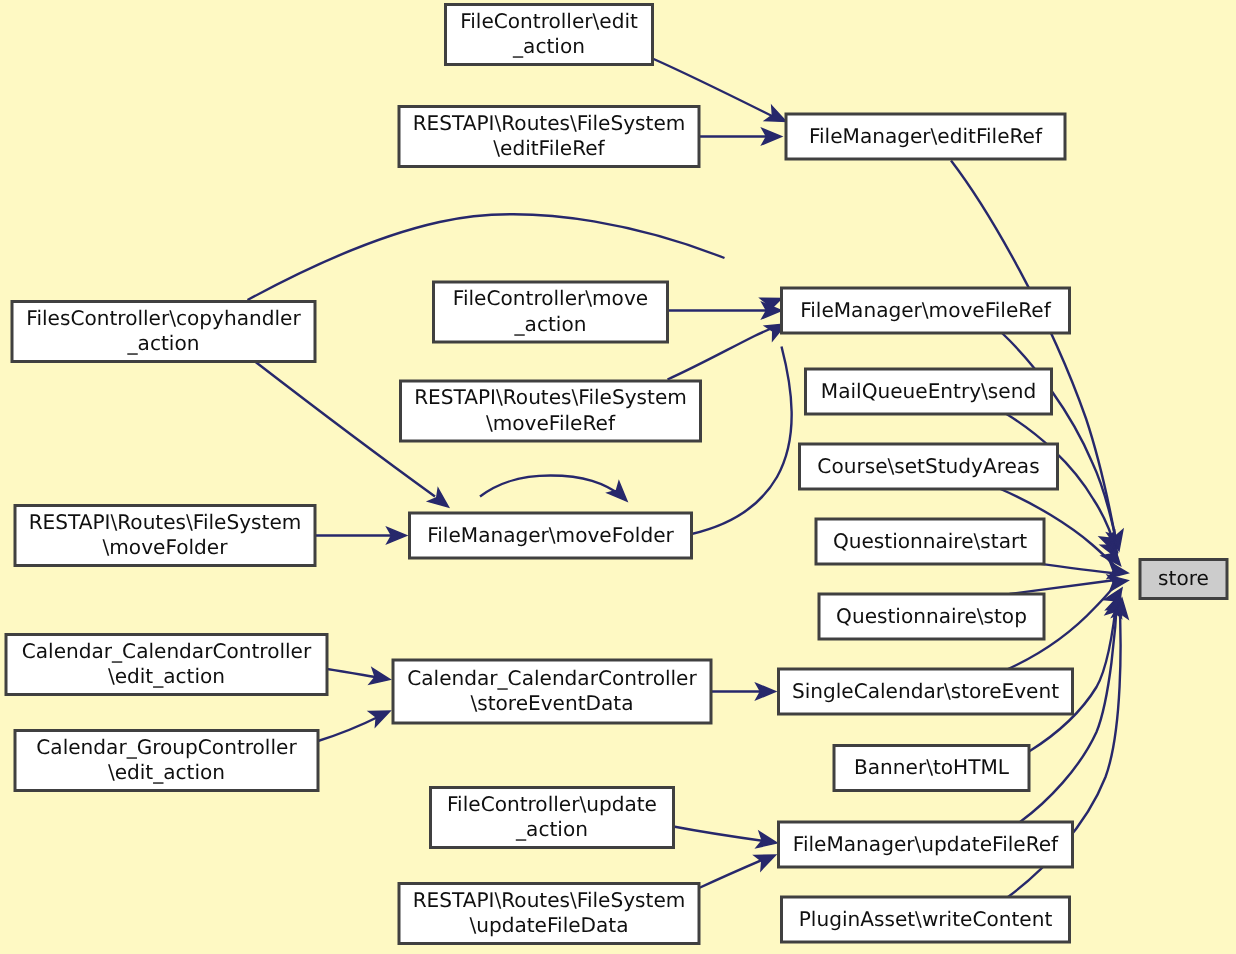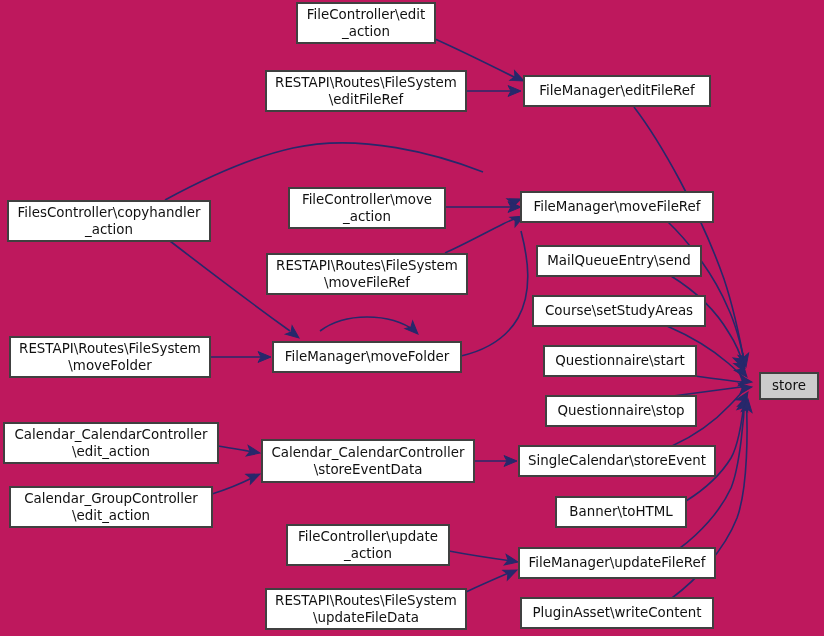--- a/index.html
+++ b/index.html
@@ -4,21 +4,21 @@
 <style>
   html, body {
     margin: 0;
     padding: 0;
     background: #ffffff;
   }
   #canvas-wrap {
     position: relative;
     width: 824px;
     height: 636px;
-    background: #be185d;
+    background: #fef9c3;
     overflow: hidden;
     font-family: "DejaVu Sans", "Liberation Sans", sans-serif;
   }
   svg#graph {
     display: block;
     width: 824px;
     height: 636px;
   }
   .node-box {
     fill: #ffffff;

